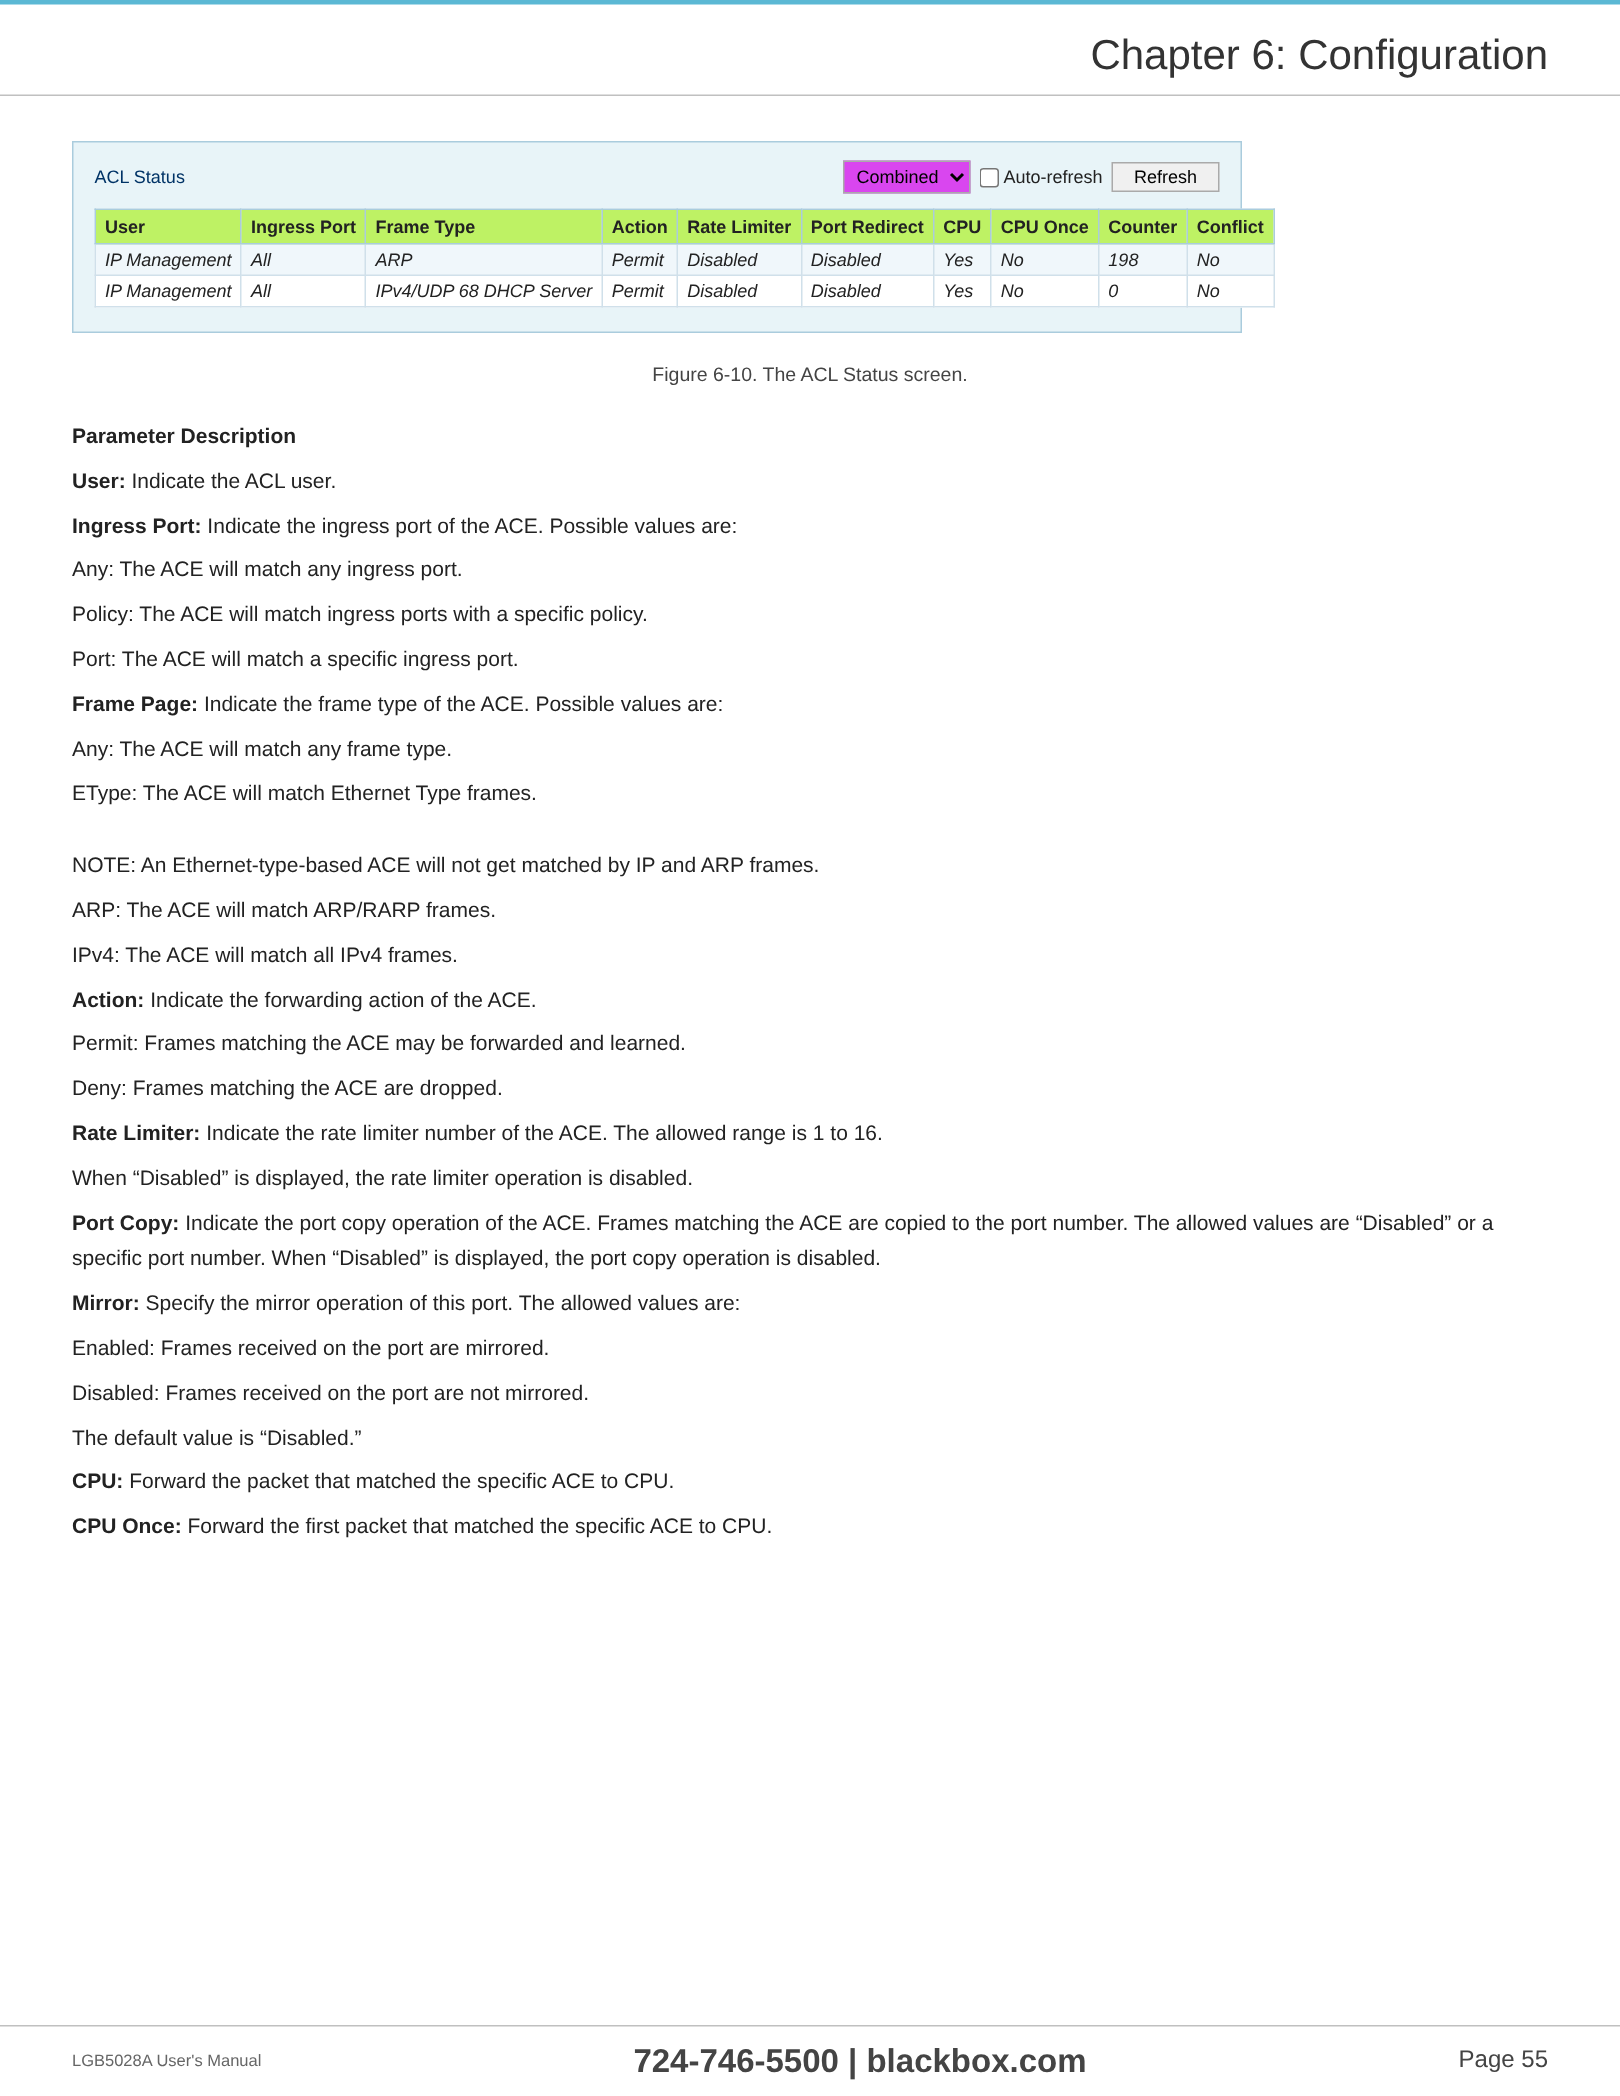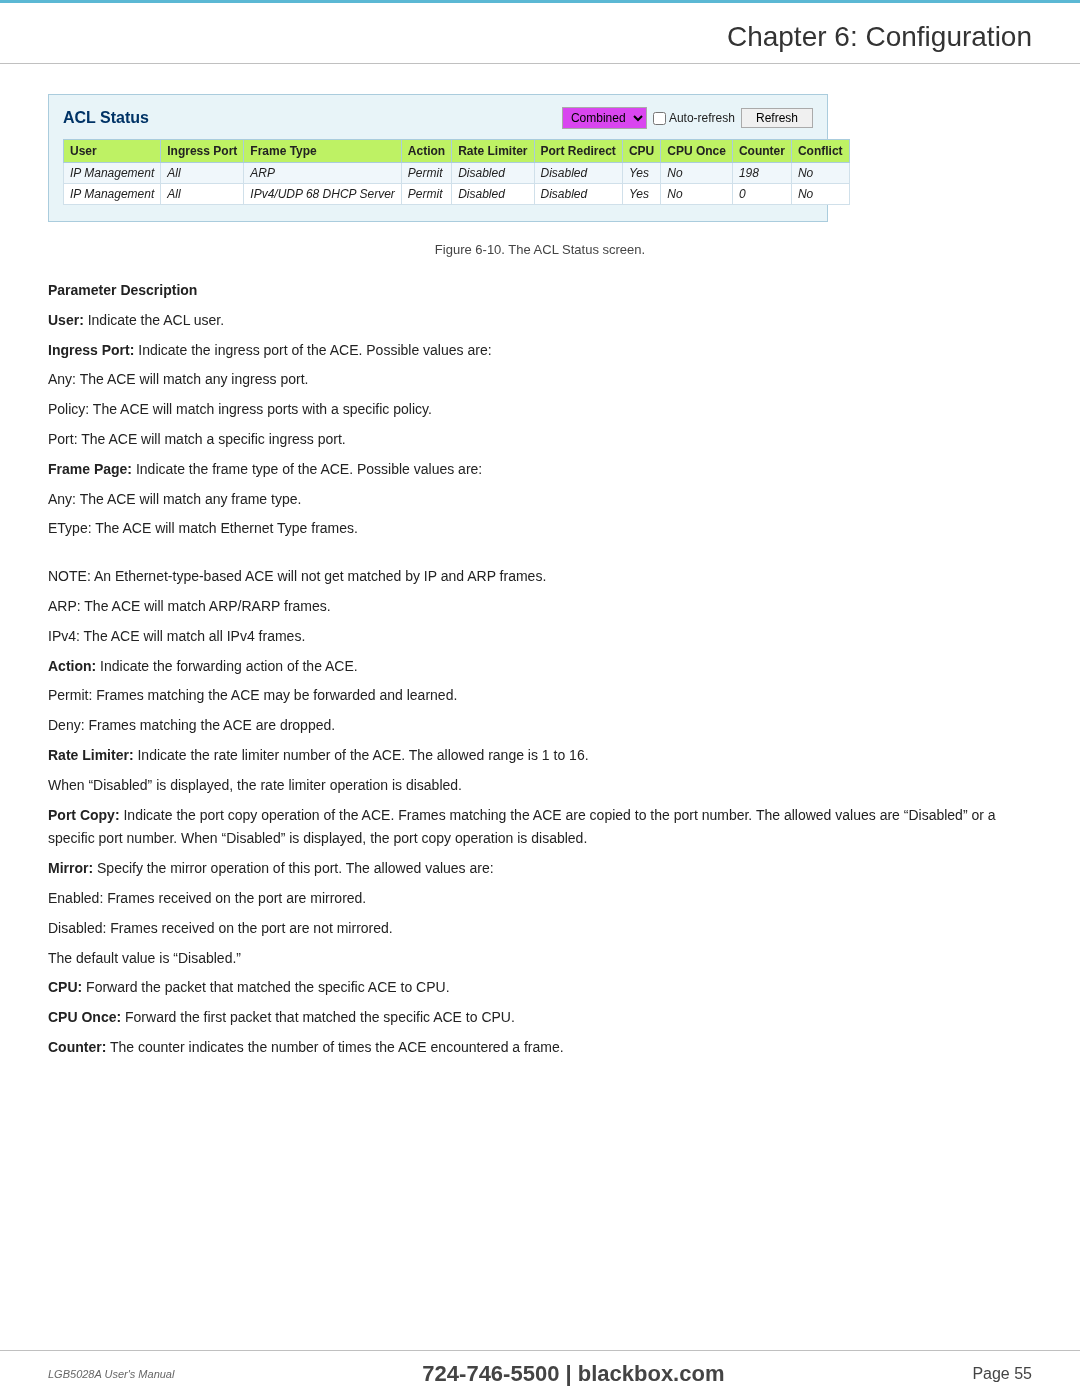--- a/index.html
+++ b/index.html
@@ -48,22 +48,22 @@
     }
 
     .acl-widget-header {
       display: flex;
       align-items: center;
       justify-content: space-between;
       margin-bottom: 10px;
     }
 
     .acl-widget-title {
-      font-size: 16px;
-      font-weight: bold;
+      font-size: 12px;
+      font-weight: normal;
       color: #003366;
     }
 
     .acl-controls {
       display: flex;
       align-items: center;
       gap: 6px;
     }
 
     .acl-controls select {
@@ -151,21 +151,20 @@
       border-top: 1px solid #c0c0c0;
       padding: 10px 48px;
       display: flex;
       align-items: center;
       justify-content: space-between;
     }
 
     .footer-left {
       font-size: 11px;
       color: #666;
-      font-style: italic;
     }
 
     .footer-center {
       font-size: 22px;
       color: #444;
       font-weight: bold;
     }
 
     .footer-right {
       font-size: 16px;
@@ -261,21 +260,20 @@
         <p><span>Deny: Frames matching the ACE are dropped.</span></p>
         <p><strong>Rate Limiter:</strong><span> Indicate the rate limiter number of the ACE. The allowed range is 1 to 16.</span></p>
         <p><span>When “Disabled” is displayed, the rate limiter operation is disabled.</span></p>
         <p><strong>Port Copy:</strong><span> Indicate the port copy operation of the ACE. Frames matching the ACE are copied to the port number. The allowed values are “Disabled” or a specific port number. When “Disabled” is displayed, the port copy operation is disabled.</span></p>
         <p><strong>Mirror:</strong><span> Specify the mirror operation of this port. The allowed values are:</span></p>
         <p><span>Enabled: Frames received on the port are mirrored.</span></p>
         <p><span>Disabled: Frames received on the port are not mirrored.</span></p>
         <p><span>The default value is “Disabled.”</span></p>
         <p><strong>CPU:</strong><span> Forward the packet that matched the specific ACE to CPU.</span></p>
         <p><strong>CPU Once:</strong><span> Forward the first packet that matched the specific ACE to CPU.</span></p>
-        <p><strong>Counter:</strong><span> The counter indicates the number of times the ACE encountered a frame.</span></p>
       </div>
   </div>
 
 </div>
 
 <div class="page-footer">
   <span class="footer-left">LGB5028A User's Manual</span>
   <span class="footer-center">724-746-5500  |  blackbox.com</span>
   <span class="footer-right">Page 55</span>
 </div>

